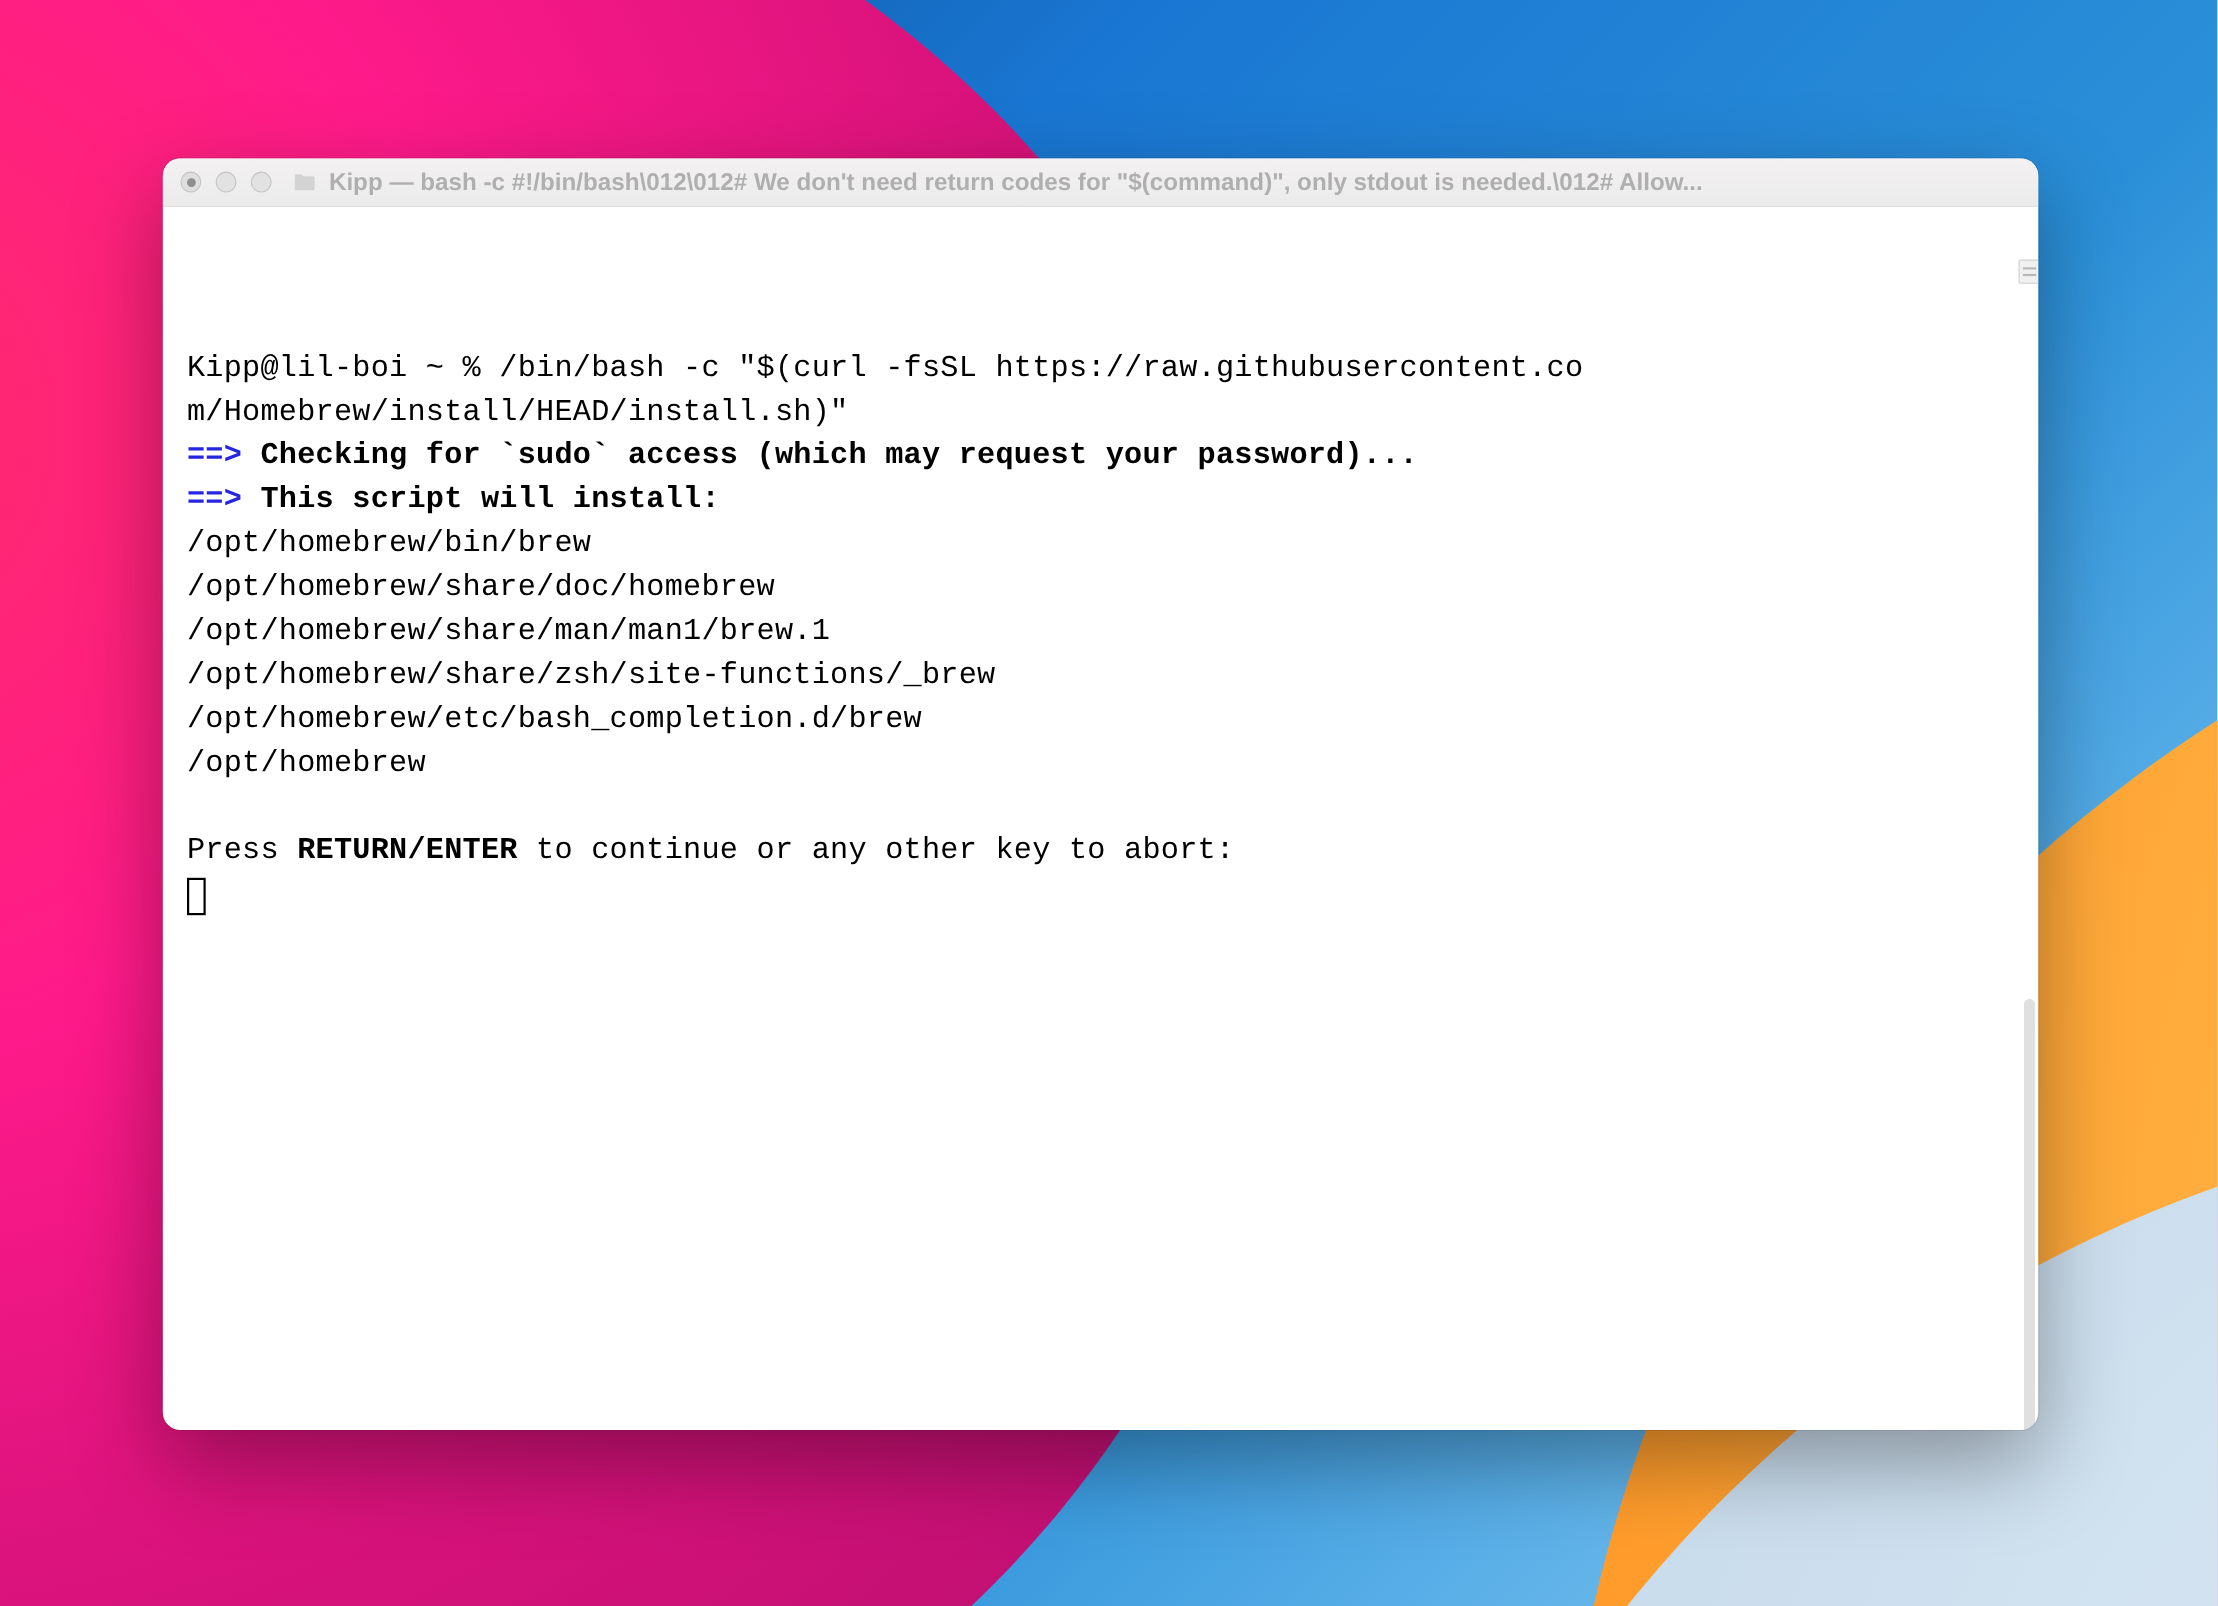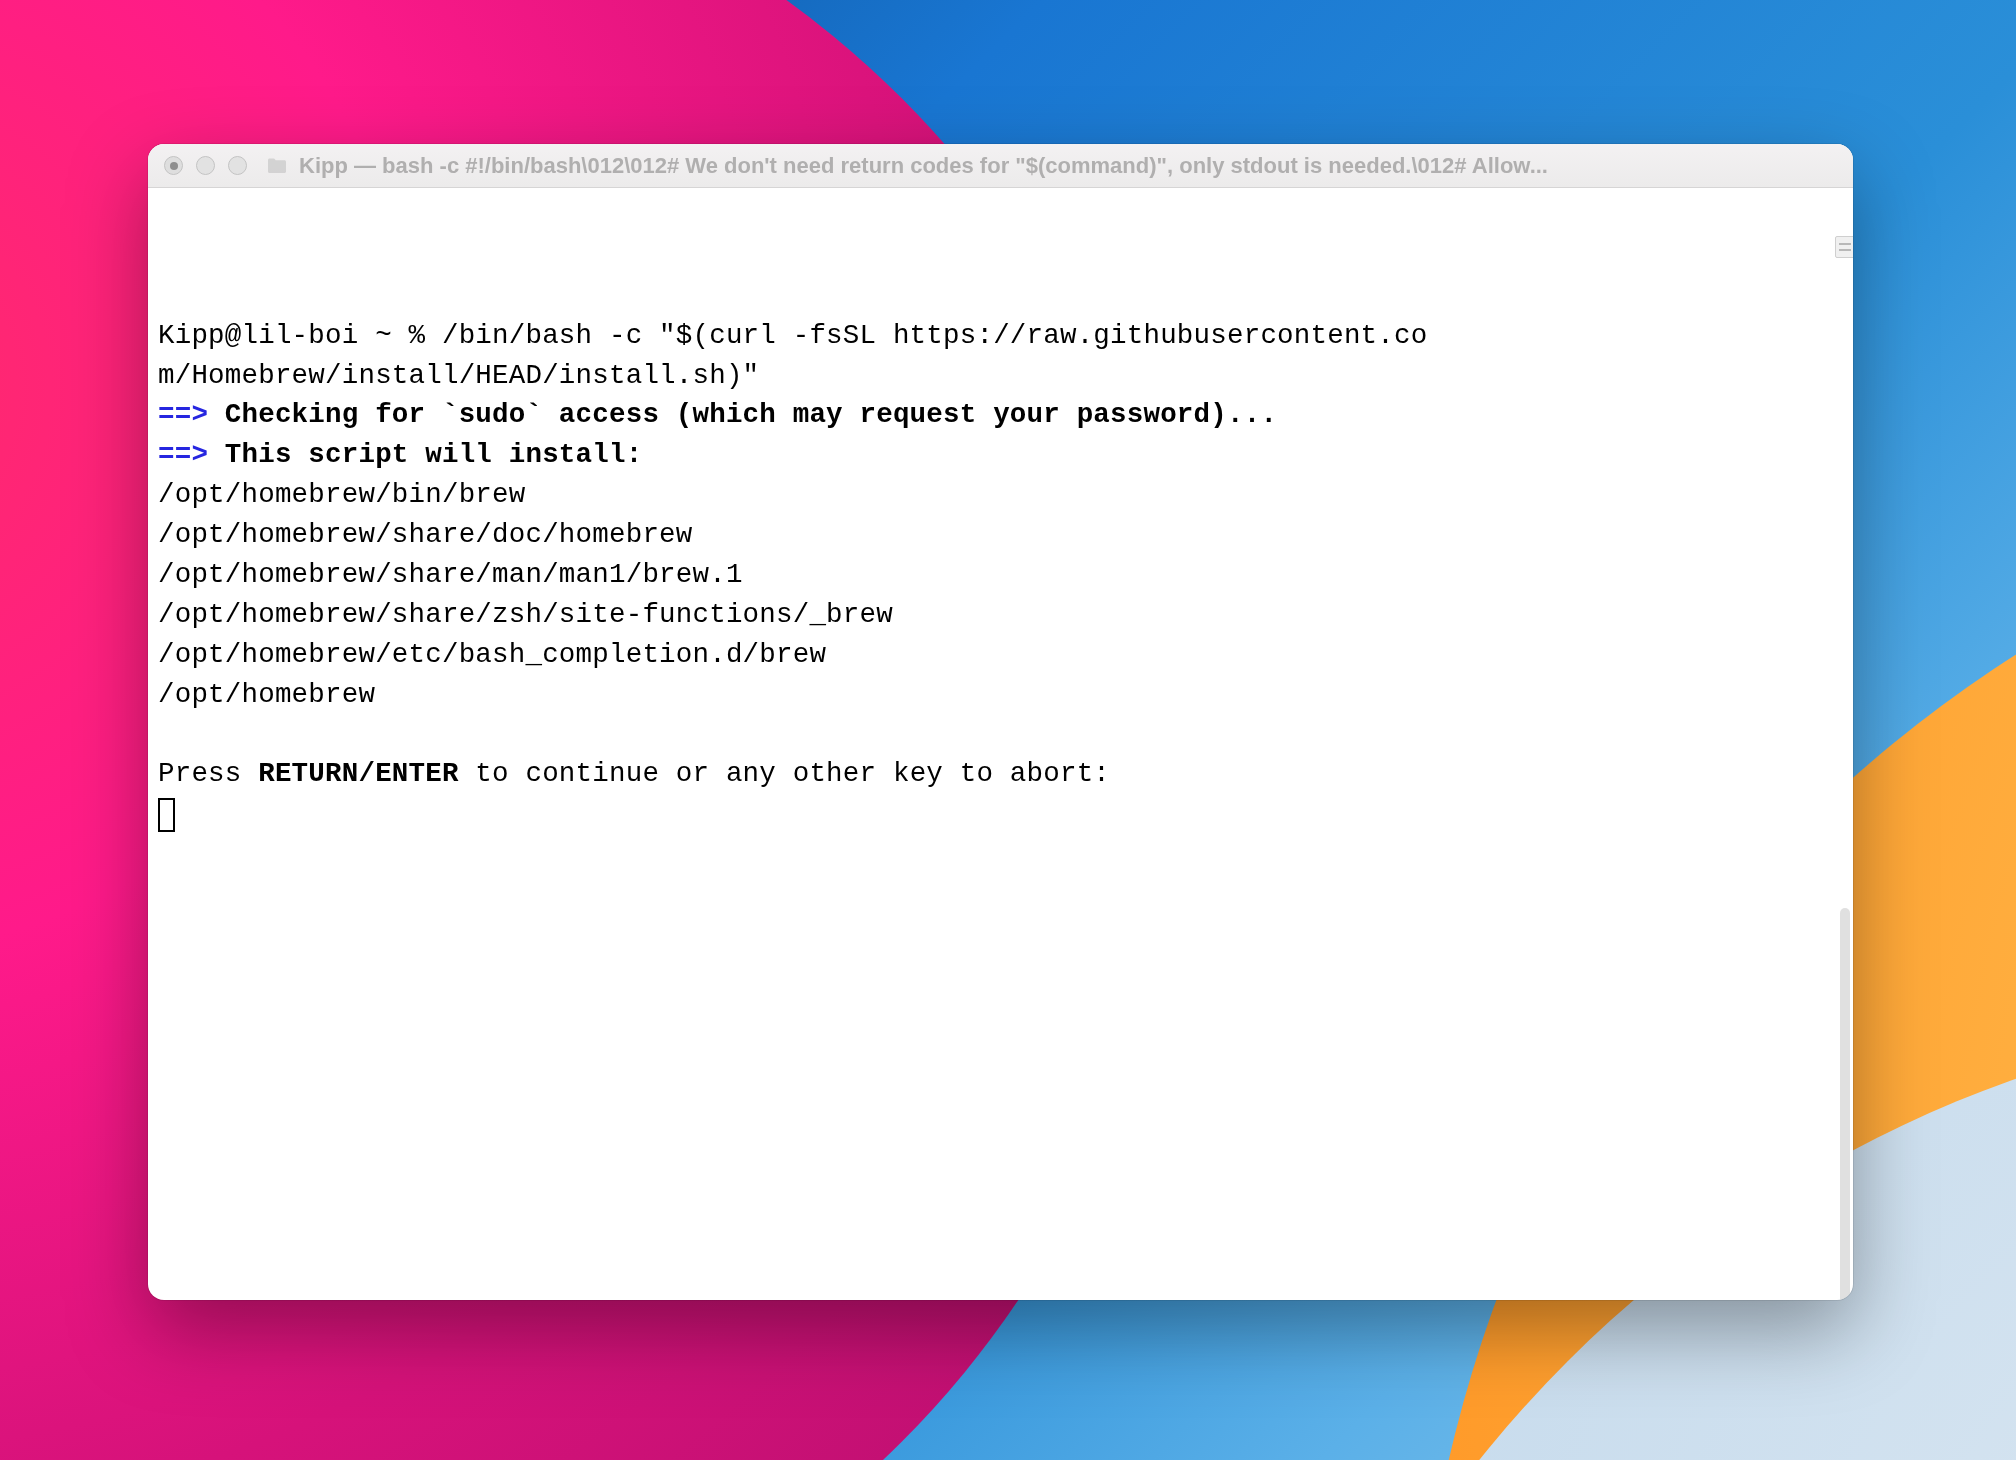--- a/index.html
+++ b/index.html
@@ -120,21 +120,21 @@
       font-weight: 700;
       color: #b0afaf;
       white-space: nowrap;
       overflow: hidden;
       text-overflow: ellipsis;
     }
 
     .terminal-body {
       flex: 1;
       position: relative;
-      padding: 8px 12px 8px 10px;
+      padding: 8px 12px 8px 22px;
       font-family: "SF Mono", Menlo, Monaco, Consolas, "Courier New", monospace;
       font-size: 27.5px;
       line-height: 1.45;
       color: #000;
       white-space: pre-wrap;
       letter-spacing: 0.2px;
       overflow: hidden;
     }
 
     .scroll-handle {

